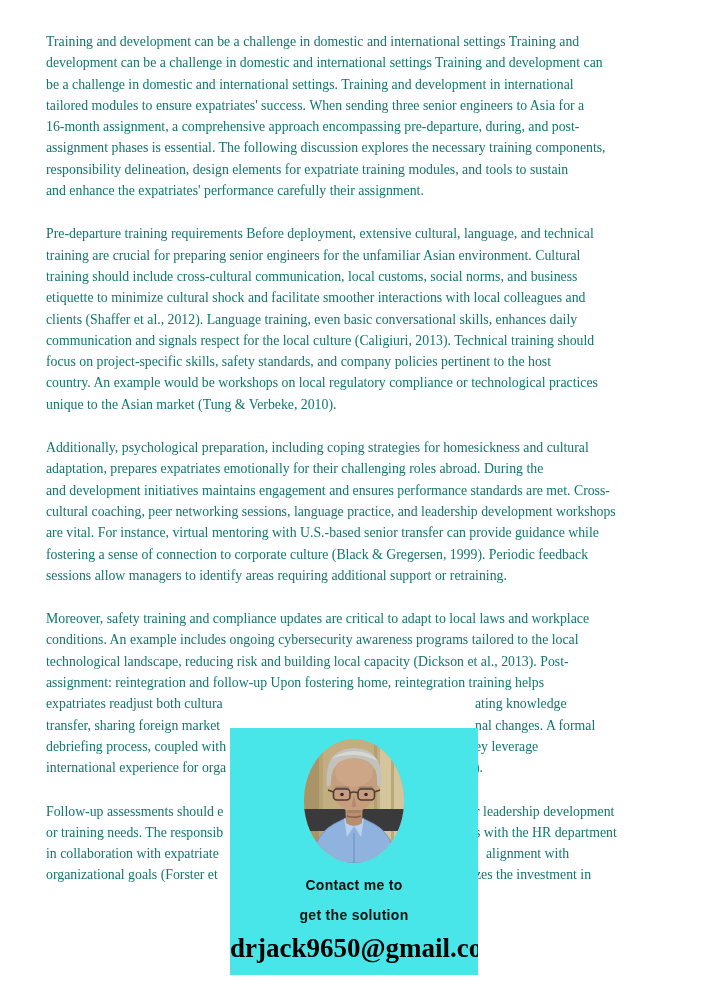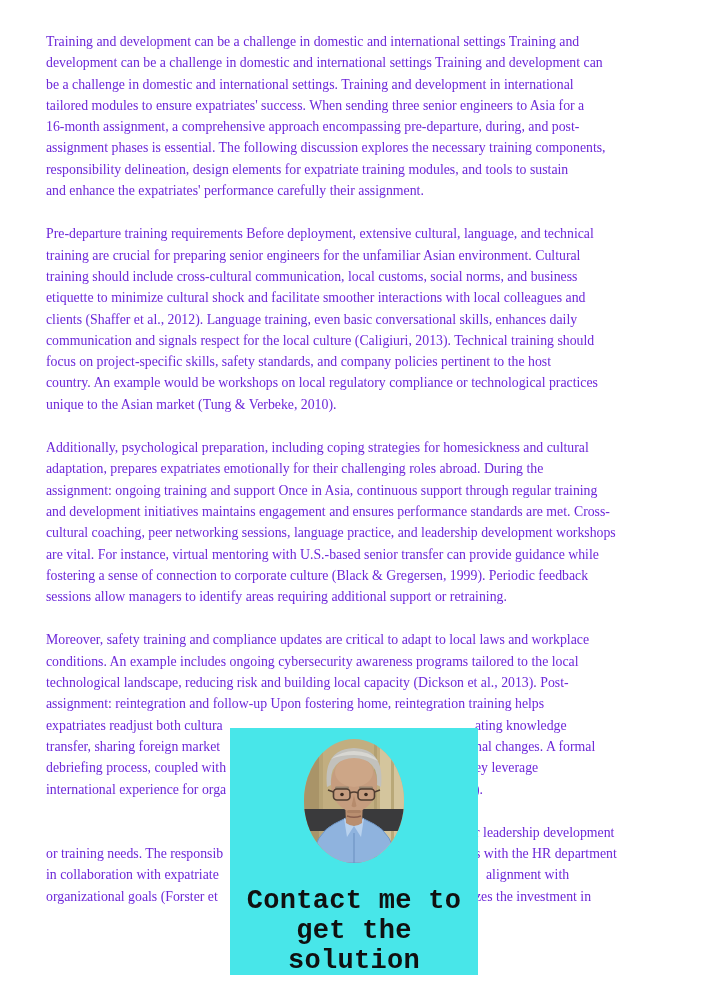--- a/index.html
+++ b/index.html
@@ -19,33 +19,33 @@
   .fr{position:absolute;left:429px;top:0;white-space:nowrap;}
   
   .para:nth-child(5) .line:nth-child(3) .fr{left:440px;}
 
   .ad{
     position:absolute;left:230px;top:728px;width:248px;height:247px;
     z-index:10;text-align:center;overflow:hidden;
   }
   .ad-photo{width:100px;height:124px;margin:11px auto 0;display:block;}
   .ad-heading{
-    font-family:Liberation Mono, monospace;
-    font-weight:700;font-size:27px;line-height:30px;
-    margin-top:23px;letter-spacing:0.3px;
+    font-family:Liberation Sans, sans-serif;
+    font-weight:700;font-size:14px;line-height:30px;
+    margin-top:7px;letter-spacing:0.3px;
   }
   .ad-email{
     font-family:"Liberation Serif", serif;
     font-weight:700;font-size:27px;line-height:26px;margin-top:5px;
   }
 </style>
 </head>
 <body style="background: rgb(255, 255, 255);">
 
-<div class="doc" style="color: #6d28d9;">
+<div class="doc" style="color: #0f766e;">
     <div class="para">
       <div class="line">Training and development can be a challenge in domestic and international settings Training and</div>
       <div class="line">development can be a challenge in domestic and international settings Training and development can</div>
       <div class="line">be a challenge in domestic and international settings. Training and development in international</div>
       <div class="line">tailored modules to ensure expatriates' success. When sending three senior engineers to Asia for a</div>
       <div class="line">16-month assignment, a comprehensive approach encompassing pre-departure, during, and post-</div>
       <div class="line">assignment phases is essential. The following discussion explores the necessary training components,</div>
       <div class="line">responsibility delineation, design elements for expatriate training modules, and tools to sustain</div>
       <div class="line">and enhance the expatriates' performance carefully their assignment.</div>
     </div>
@@ -56,21 +56,20 @@
       <div class="line">etiquette to minimize cultural shock and facilitate smoother interactions with local colleagues and</div>
       <div class="line">clients (Shaffer et al., 2012). Language training, even basic conversational skills, enhances daily</div>
       <div class="line">communication and signals respect for the local culture (Caligiuri, 2013). Technical training should</div>
       <div class="line">focus on project-specific skills, safety standards, and company policies pertinent to the host</div>
       <div class="line">country. An example would be workshops on local regulatory compliance or technological practices</div>
       <div class="line">unique to the Asian market (Tung &amp; Verbeke, 2010).</div>
     </div>
     <div class="para">
       <div class="line">Additionally, psychological preparation, including coping strategies for homesickness and cultural</div>
       <div class="line">adaptation, prepares expatriates emotionally for their challenging roles abroad. During the</div>
-      <div class="line">assignment: ongoing training and support Once in Asia, continuous support through regular training</div>
       <div class="line">and development initiatives maintains engagement and ensures performance standards are met. Cross-</div>
       <div class="line">cultural coaching, peer networking sessions, language practice, and leadership development workshops</div>
       <div class="line">are vital. For instance, virtual mentoring with U.S.-based senior transfer can provide guidance while</div>
       <div class="line">fostering a sense of connection to corporate culture (Black &amp; Gregersen, 1999). Periodic feedback</div>
       <div class="line">sessions allow managers to identify areas requiring additional support or retraining.</div>
     </div>
     <div class="para">
       <div class="line">Moreover, safety training and compliance updates are critical to adapt to local laws and workplace</div>
       <div class="line">conditions. An example includes ongoing cybersecurity awareness programs tailored to the local</div>
       <div class="line">technological landscape, reducing risk and building local capacity (Dickson et al., 2013). Post-</div>
@@ -87,20 +86,21 @@
         <span class="fl">debriefing process, coupled with</span>
         <span class="fr">ey leverage</span>
       </div>
       <div class="line">
         <span class="fl">international experience for orga</span>
         <span class="fr">).</span>
       </div>
     </div>
     <div class="para">
       <div class="line">
+        <span class="fl">Follow-up assessments should e</span>
         <span class="fr">r leadership development</span>
       </div>
       <div class="line">
         <span class="fl">or training needs. The responsib</span>
         <span class="fr">s with the HR department</span>
       </div>
       <div class="line">
         <span class="fl">in collaboration with expatriate</span>
         <span class="fr">alignment with</span>
       </div>

